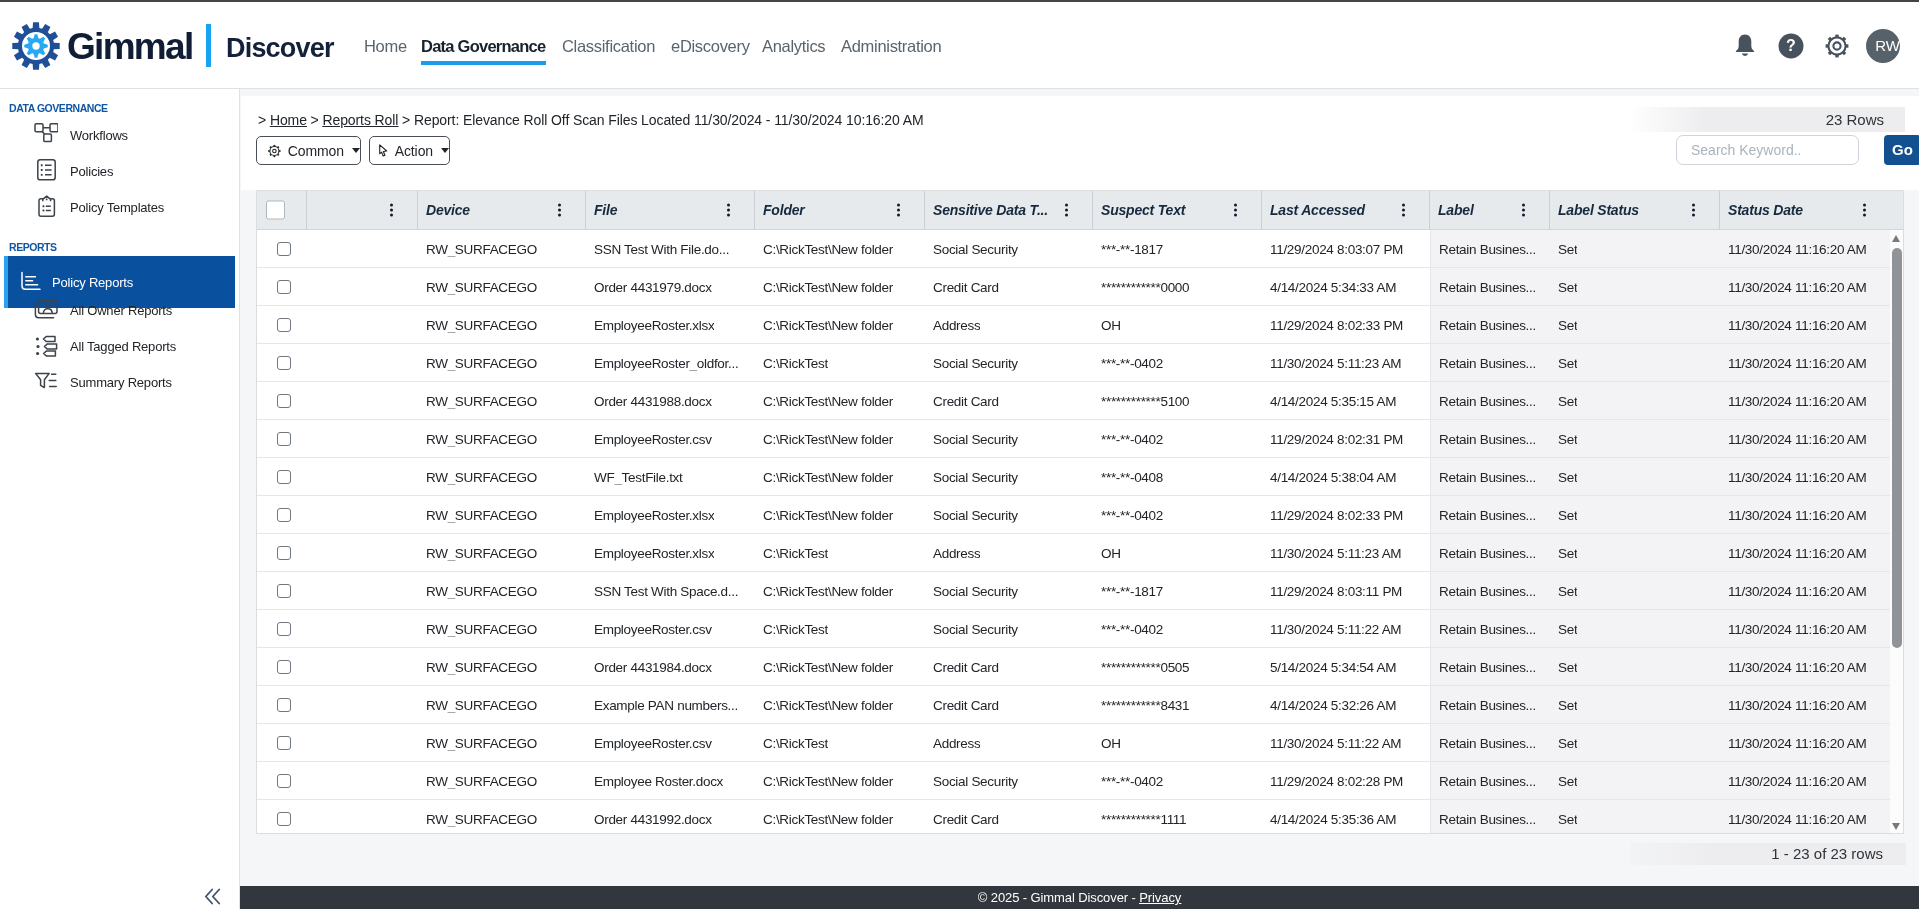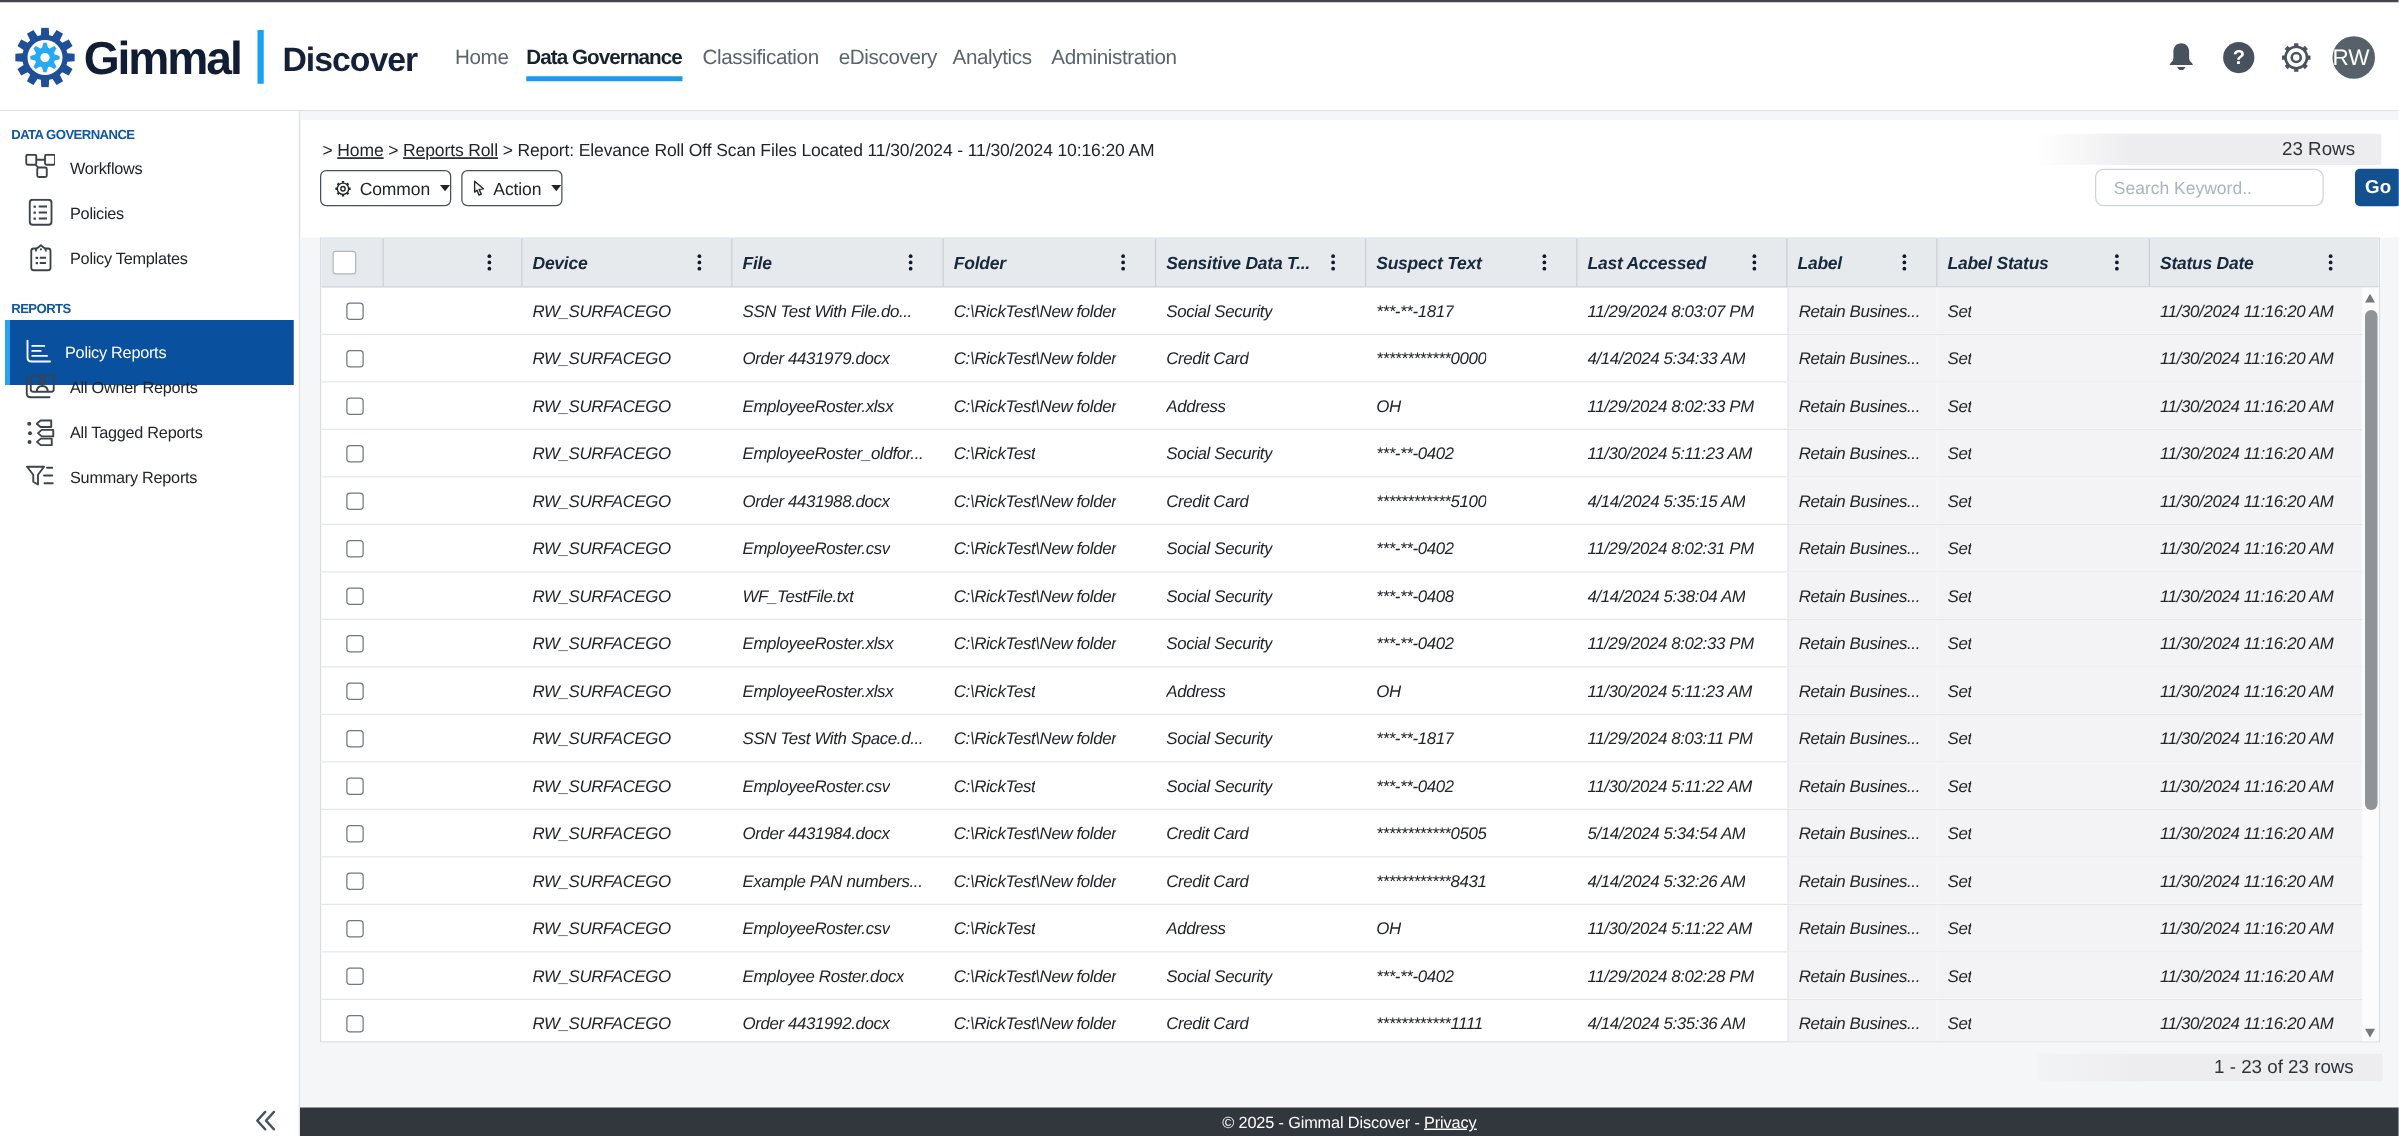--- a/index.html
+++ b/index.html
@@ -19,21 +19,21 @@
   letter-spacing:-0.8px; }
 .navlink { position:absolute; top:37px; font-size:16.5px; color:#5a646d; letter-spacing:-0.3px; }
 .navlink.active { font-weight:bold; color:#16222e; letter-spacing:-0.75px; }
 #dgunder { left:421px; top:61px; width:125px; height:4px; background:#1b9ce8; }
 
 
 #sidebar { left:0; top:89px; width:240px; height:820px; background:#fff;
   border-right:1px solid #dee2e6; }
 .sbhead { position:absolute; left:9px; font-size:10.5px; font-weight:bold;
   color:#0f57a5; letter-spacing:-0.45px; }
-.sbitem { position:absolute; left:4px; width:272px; height:36px;text-align:center; }
+.sbitem { position:absolute; left:18px; width:272px; height:36px;text-align:center; }
 .sbitem .lbl { position:absolute; left:52px; top:50%; transform:translateY(-50%);
   font-size:13px; letter-spacing:-0.2px; color:#212529; }
 .sbitem svg { position:absolute; left:16px; top:50%; transform:translateY(-50%); }
 #selitem { position:absolute; left:4px; width:231px; height:52px; top:256px;
   background:#09509f; border-left:4px solid #29a3ee; }
 #selitem .lbl { position:absolute; left:44px; top:50%; transform:translateY(-50%);
   font-size:13px; letter-spacing:-0.2px; color:#fff; }
 #selitem svg { position:absolute; left:10.5px; top:50%; transform:translateY(-50%); }
 #collapse { left:204px; top:888px; }
 
@@ -67,21 +67,21 @@
   background:#e7eaed; border-bottom:1px solid #cfd5db; display:flex; }
 .th { position:relative; height:100%; border-right:1px solid #c9cfd6;
   font-size:14px; letter-spacing:-0.2px; font-weight:bold; color:#16293d;font-style:italic; }
 .th:last-child { border-right:none; }
 .th .t { position:absolute; left:8px; top:50%; transform:translateY(-50%);
   white-space:nowrap; }
 .vdots { position:absolute; right:23px; top:50%; transform:translateY(-50%);
   width:4px; }
 .vdots i { display:block; width:3.2px; height:3.2px; border-radius:50%;
   background:#101b2c; margin:1.9px 0; }
-#tbody { position:absolute; left:0; top:39px; width:1633px;font-style:italic; }
+#tbody { position:absolute; left:0; top:39px; width:1633px; }
 .row { position:relative; width:1633px; height:38px; border-bottom:1px solid #e3e7ea;
   display:flex; }
 .td { position:relative; height:100%; font-size:13.5px; letter-spacing:-0.3px; color:#212529; }
 .td .t { position:absolute; left:8px; top:50%; transform:translateY(-50%);
   white-space:nowrap; overflow:hidden; max-width:calc(100% - 14px); }
 .td.shade { background:#f3f3f5; }
 .td.lb { border-left:1px solid #e3e6e9; }
 .cb { position:absolute; left:20px; top:50%; transform:translateY(-50%);
   width:14px; height:14px; border:1.5px solid #6f7880; border-radius:3px;
   background:#fff; }
@@ -148,21 +148,21 @@
         <line x1="2.6" y1="14" x2="5.2" y2="14"></line>
           <line x1="22.8" y1="14" x2="25.4" y2="14"></line>
         <line x1="5.9" y1="5.9" x2="7.8" y2="7.8"></line>
           <line x1="20.2" y1="20.2" x2="22.1" y2="22.1"></line>
         <line x1="20.2" y1="7.8" x2="22.1" y2="5.9"></line>
           <line x1="5.9" y1="22.1" x2="7.8" y2="20.2"></line>
       </g>
     </g>
   </svg>
   <div class="abs" style="left:1866px;top:29px;width:34px;height:34px;border-radius:50%;
-    background:#57616a;color:#fff;font-size:18px;text-align:left;line-height:34px;">RW</div>
+    background:#57616a;color:#fff;font-size:15px;text-align:right;line-height:34px;">RW</div>
 
   <div id="sidebar" class="abs"></div>
   <div class="sbhead" style="top:102px">DATA GOVERNANCE</div>
   <div class="sbitem" style="top:117px">
       <svg id="i-wf" width="24" height="24" viewBox="0 0 24 24">
         <g fill="none" stroke="#3c434a" stroke-width="1.5" stroke-linejoin="round">
 <rect x="1" y="9" width="8" height="8" rx="1.2" transform="translate(0,-8.2)"></rect>
 <rect x="16" y="0.8" width="8" height="8" rx="1.2"></rect>
 <rect x="9.8" y="11" width="7.6" height="7.6" rx="1.2"></rect>
 <path d="M9 4.8 H16 M8.2 8.4 L10.5 11"></path>

